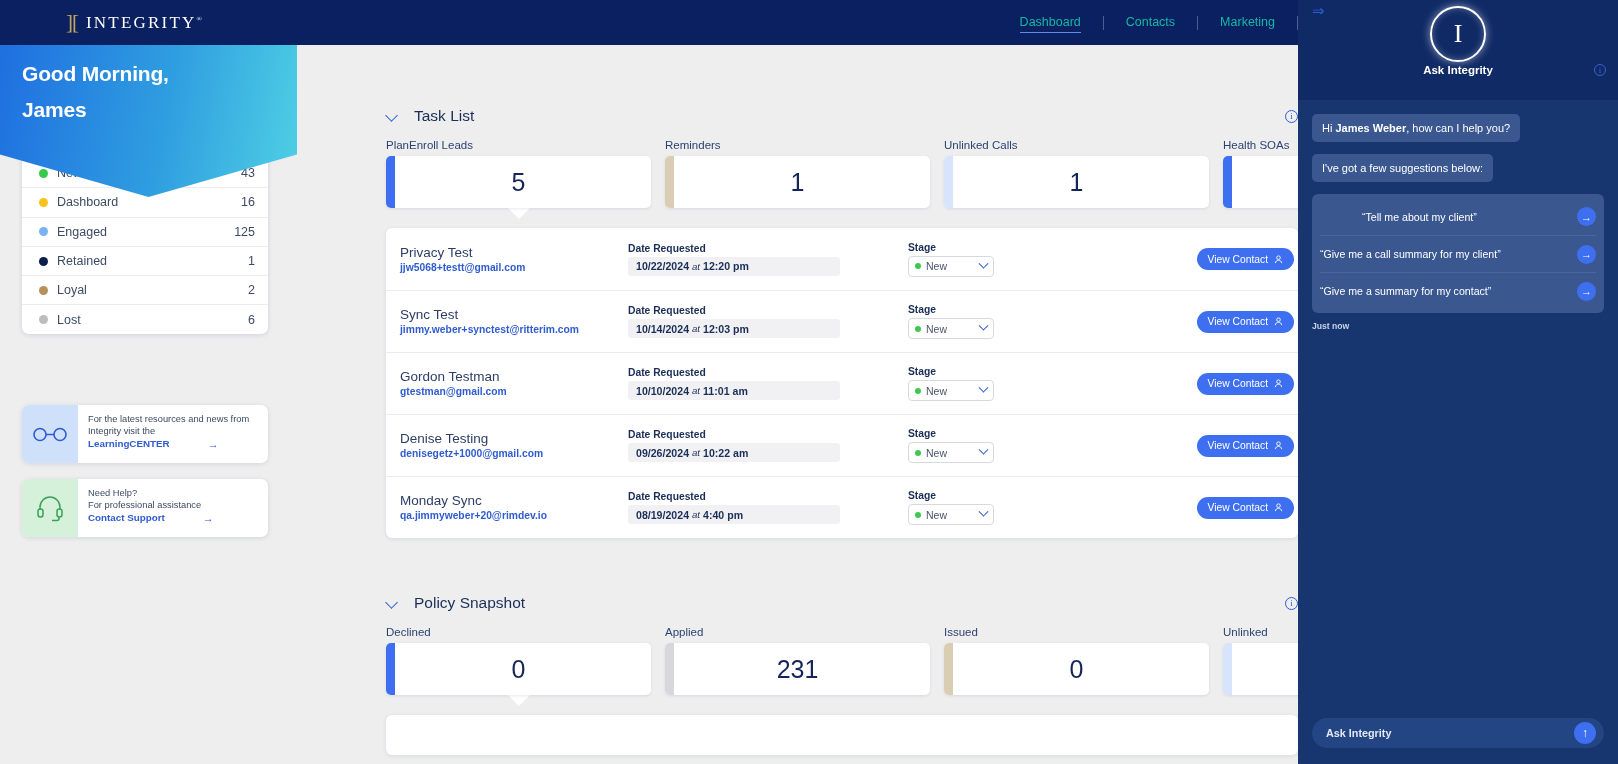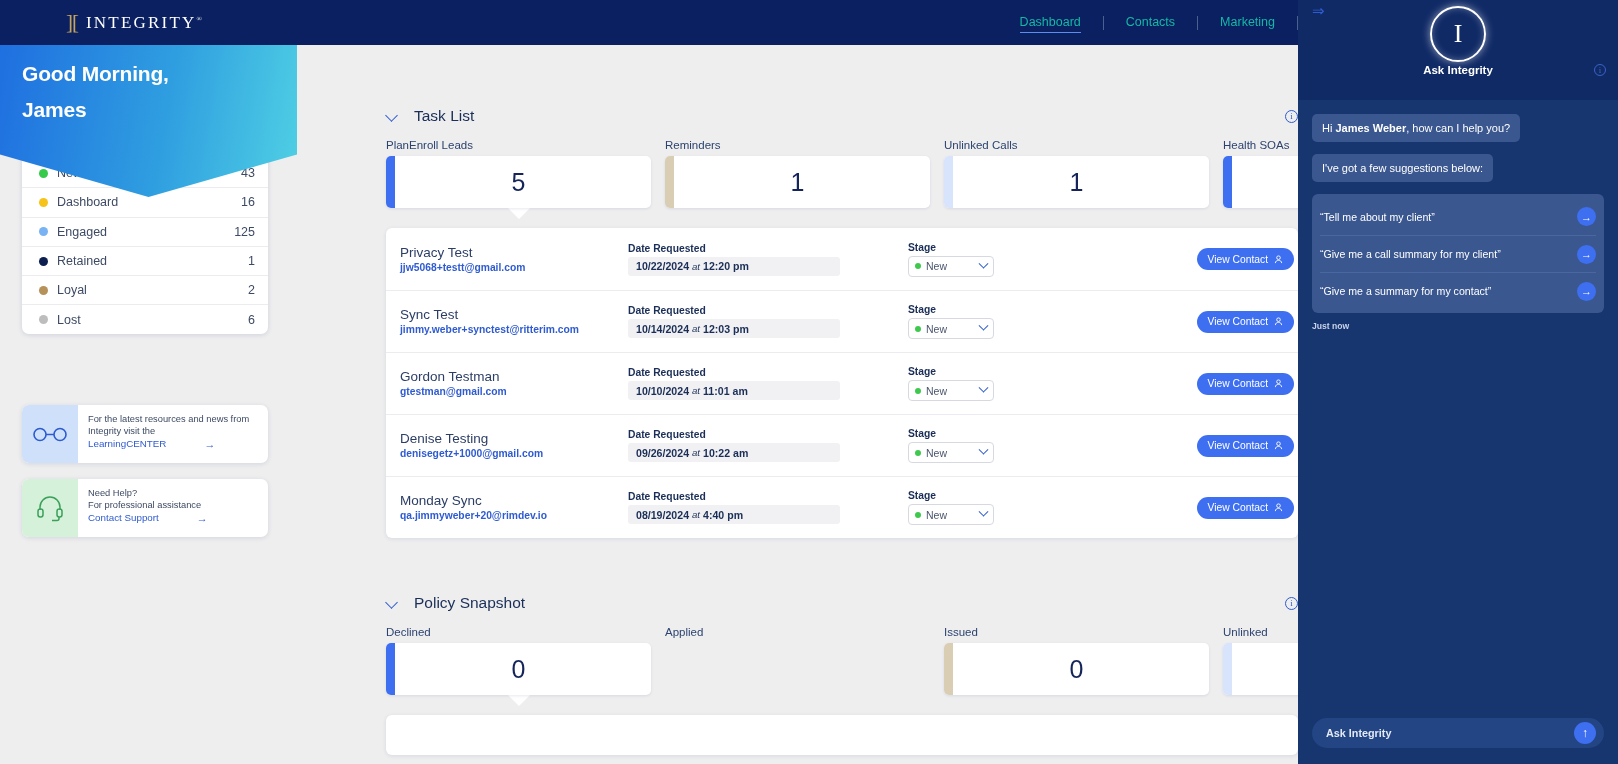--- a/index.html
+++ b/index.html
@@ -93,21 +93,21 @@
     background: #fff; border-radius: 7px; box-shadow: 0 1px 5px rgba(20,40,90,.12);
     display: flex; overflow: hidden;
   }
   .promo-1 { top: 405px; }
   .promo-2 { top: 479px; }
   .promo-ico { width: 56px; display: flex; align-items: center; justify-content: center; flex: 0 0 56px; }
   .promo-1 .promo-ico { background: #cfe0fa; }
   .promo-2 .promo-ico { background: #d6f1da; }
   .promo-body { padding: 8px 10px 16px 10px; font-size: 9.3px; color: #3d4a63; line-height: 12.2px; }
   .promo-link {
-    color: #2f5bd0; font-weight: normal; font-size: 9.8px; display: inline-flex;
+    color: #2f5bd0; font-weight: bold; font-size: 9.8px; display: inline-flex;
     align-items: center; gap: 38px; margin-top: 1px;
   }
   .arrow-r { font-size: 11px; }
 
   
   .main { position: absolute; top: 45px; left: 300px; width: 998px; height: 719px; overflow: hidden; }
 
   .sec-head { display: flex; align-items: center; gap: 7px; padding: 0 0 0 87px; }
   .sec-title { font-size: 15.5px; color: #1a2e57; }
 
@@ -202,21 +202,21 @@
   .bubble {
     background: #3a5790; border-radius: 5px; padding: 7px 10px; font-size: 11px;
     display: inline-block; margin-bottom: 12px; line-height: 14px;
   }
   .bubble b { font-weight: bold; }
   .sugg-card { background: #3a5790; border-radius: 6px; padding: 4px 8px; }
   .sugg {
     display: flex; align-items: center; height: 37px; font-size: 10.6px;
     border-top: 1px solid #4b67a0; cursor: pointer;
   }
-  .sugg:first-child { border-top: none; }
+  .sugg:first-child { border-top: none; margin-left: 42px; }
   .sugg-txt { flex: 1; }
   .sugg-arrow {
     width: 19px; height: 19px; border-radius: 50%; background: #3d6ff0; color: #fff;
     font-size: 11px; display: flex; align-items: center; justify-content: center; flex: 0 0 19px;
   }
   .ai-time { font-size: 8.6px; font-weight: bold; color: #c9d4ea; margin-top: 8px; }
   .ai-input-wrap {
     position: absolute; left: 0; right: 0; bottom: 0; height: 62px; background: #17356f;
     display: flex; align-items: center; padding: 0 14px;
   }
@@ -536,20 +536,24 @@
         <div class="kpi">
           <div class="kpi-label">Declined</div>
           <div class="kpi-box">
             <span class="kpi-bar" style="background:#3d6ff0"></span>
             <span class="kpi-num">0</span>
           </div>
           <div class="notch"></div>
         </div>
         <div class="kpi">
           <div class="kpi-label">Applied</div>
+          <div class="kpi-box">
+            <span class="kpi-bar" style="background:#d8d8dc"></span>
+            <span class="kpi-num">231</span>
+          </div>
         </div>
         <div class="kpi">
           <div class="kpi-label">Issued</div>
           <div class="kpi-box">
             <span class="kpi-bar" style="background:#d9cdb4"></span>
             <span class="kpi-num">0</span>
           </div>
         </div>
         <div class="kpi">
           <div class="kpi-label">Unlinked</div>

